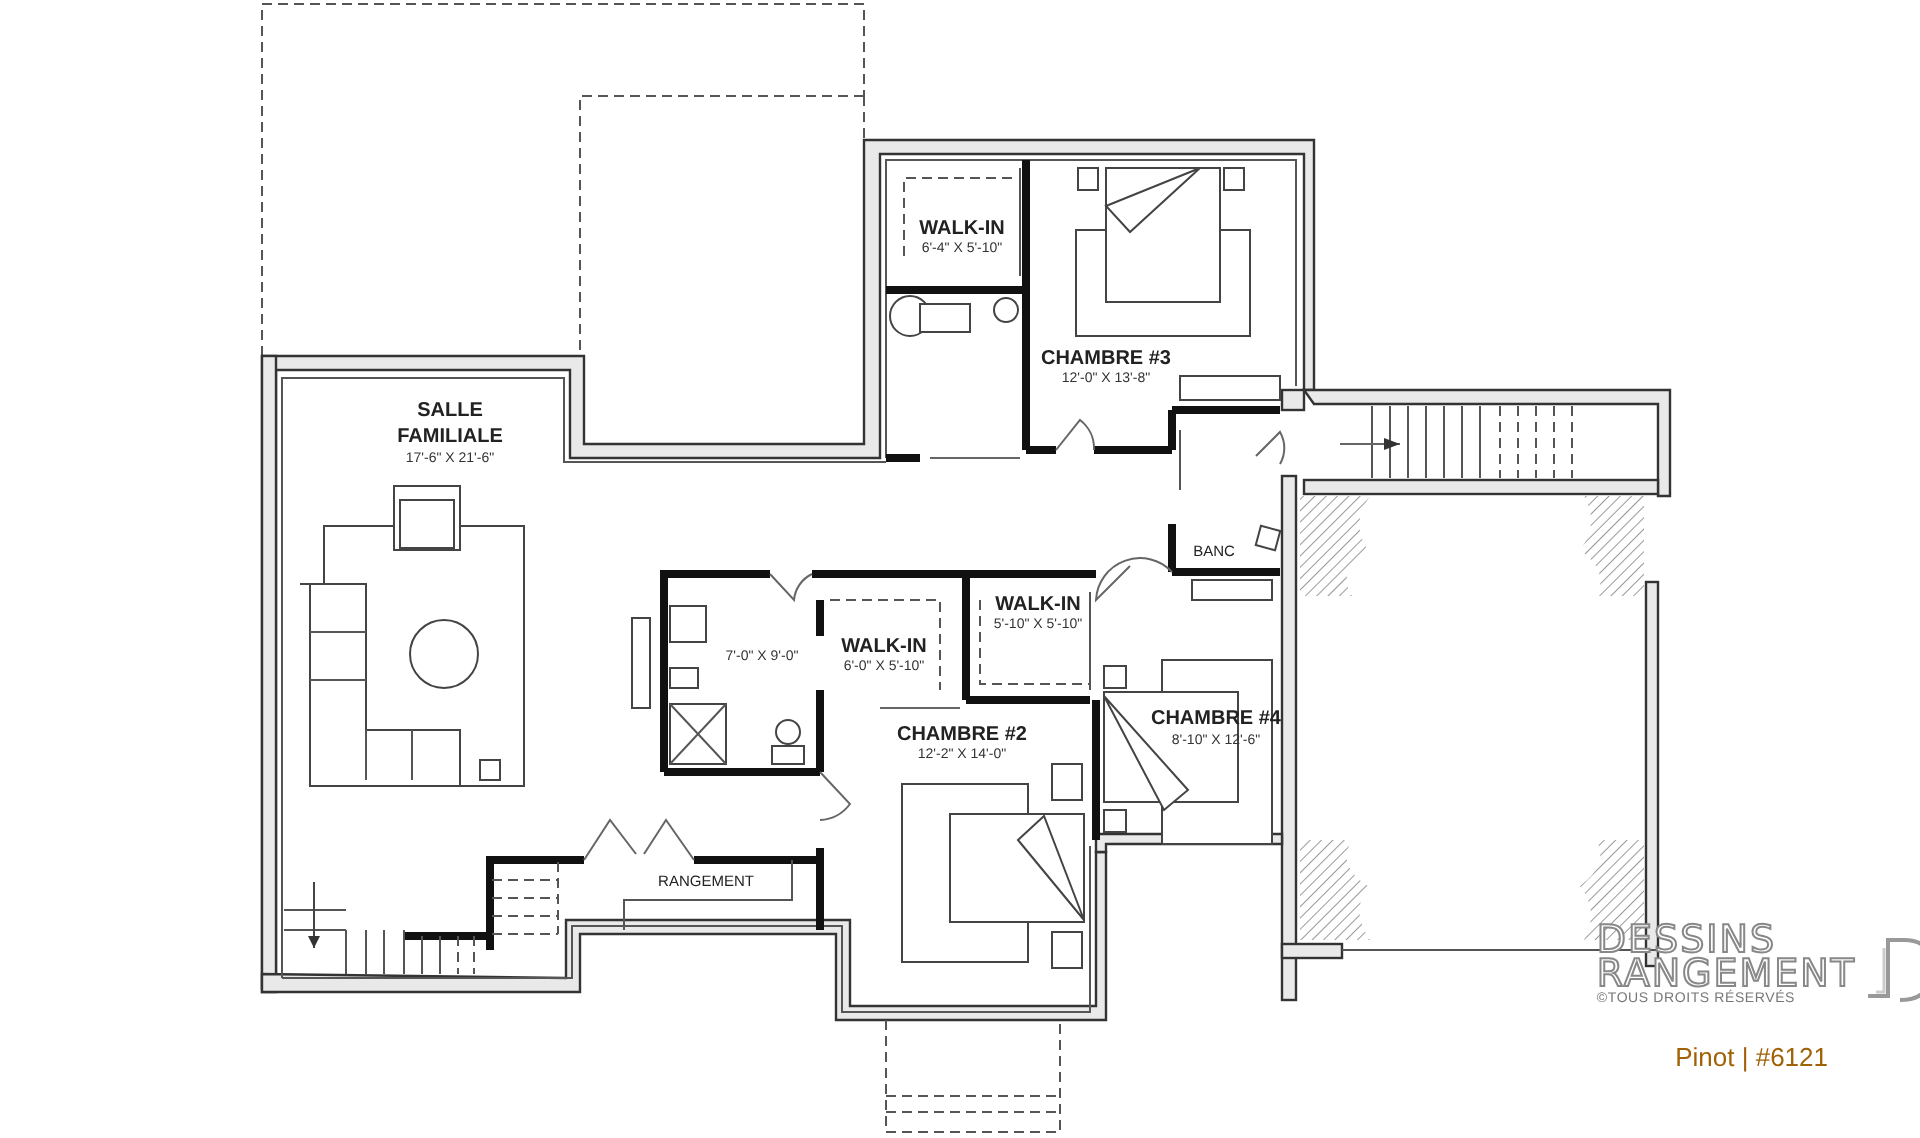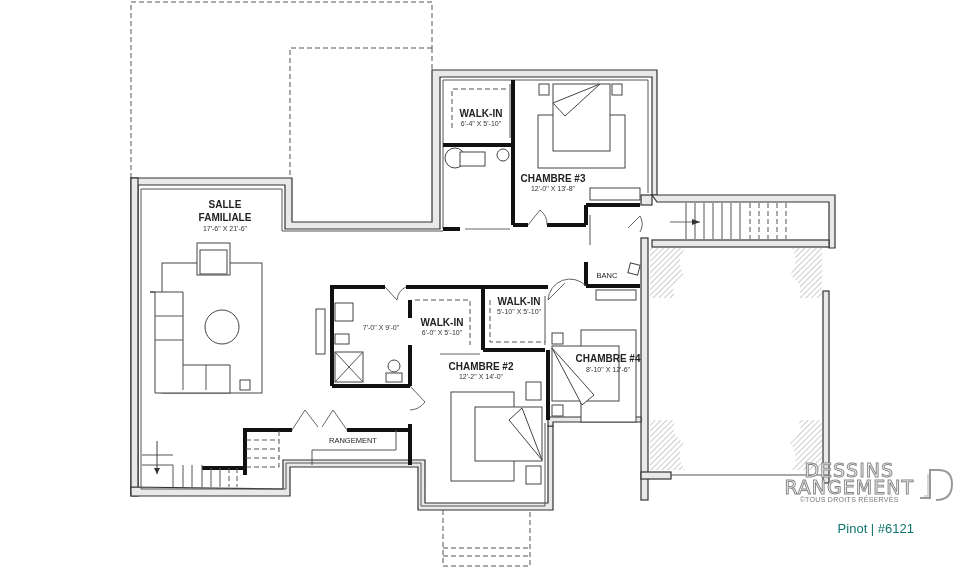--- a/index.html
+++ b/index.html
@@ -7,25 +7,25 @@
   #plan { position:absolute; left:0; top:0; }
   .room-name { font-family:"Liberation Sans", sans-serif; font-weight:bold; font-size:10px; fill:#222; }
   .room-dim { font-family:"Liberation Sans", sans-serif; font-size:7px; fill:#333; }
   .room-small { font-family:"Liberation Sans", sans-serif; font-size:7.5px; fill:#222; }
   .wall-ext { fill:#e9e9e9; stroke:#333; stroke-width:1.2; }
   .wall-int { stroke:#111; stroke-width:4; fill:none; }
   .thin { stroke:#555; stroke-width:1; fill:none; }
   .furn { stroke:#444; stroke-width:1; fill:#fff; }
   .dash { stroke:#555; stroke-width:1; fill:none; stroke-dasharray:5 3; }
   .door { stroke:#666; stroke-width:1; fill:none; }
-  .brand { position:absolute; right:46px; top:462px; text-align:center; }
+  .brand { position:absolute; right:32px; top:462px; text-align:left; }
   .brand-line1, .brand-line2 { font-family:"DejaVu Sans", sans-serif; font-size:19px; letter-spacing:1px; color:#fff; -webkit-text-stroke:1px #888; line-height:17px; }
   .brand-copy { font-family:"Liberation Sans", sans-serif; font-size:7px; color:#777; letter-spacing:0.3px; }
   .brand-logo { position:absolute; right:-40px; top:2px; }
-  .plan-id { position:absolute; right:46px; top:521px; font-family:"Liberation Sans", sans-serif; font-size:13px; color:#0f766e; }
+  .plan-id { position:absolute; right:46px; top:521px; font-family:"Liberation Sans", sans-serif; font-size:13px; color:#a16207; }
 </style>
 </head>
 <body>
 
 <svg id="plan" width="960" height="569" viewBox="0 0 960 569" xmlns="http://www.w3.org/2000/svg">
   <defs>
     <pattern id="hatch" width="4" height="4" patternUnits="userSpaceOnUse" patternTransform="rotate(45)">
       <line x1="0" y1="0" x2="0" y2="4" stroke="#999" stroke-width="1"></line>
     </pattern>
   </defs>

